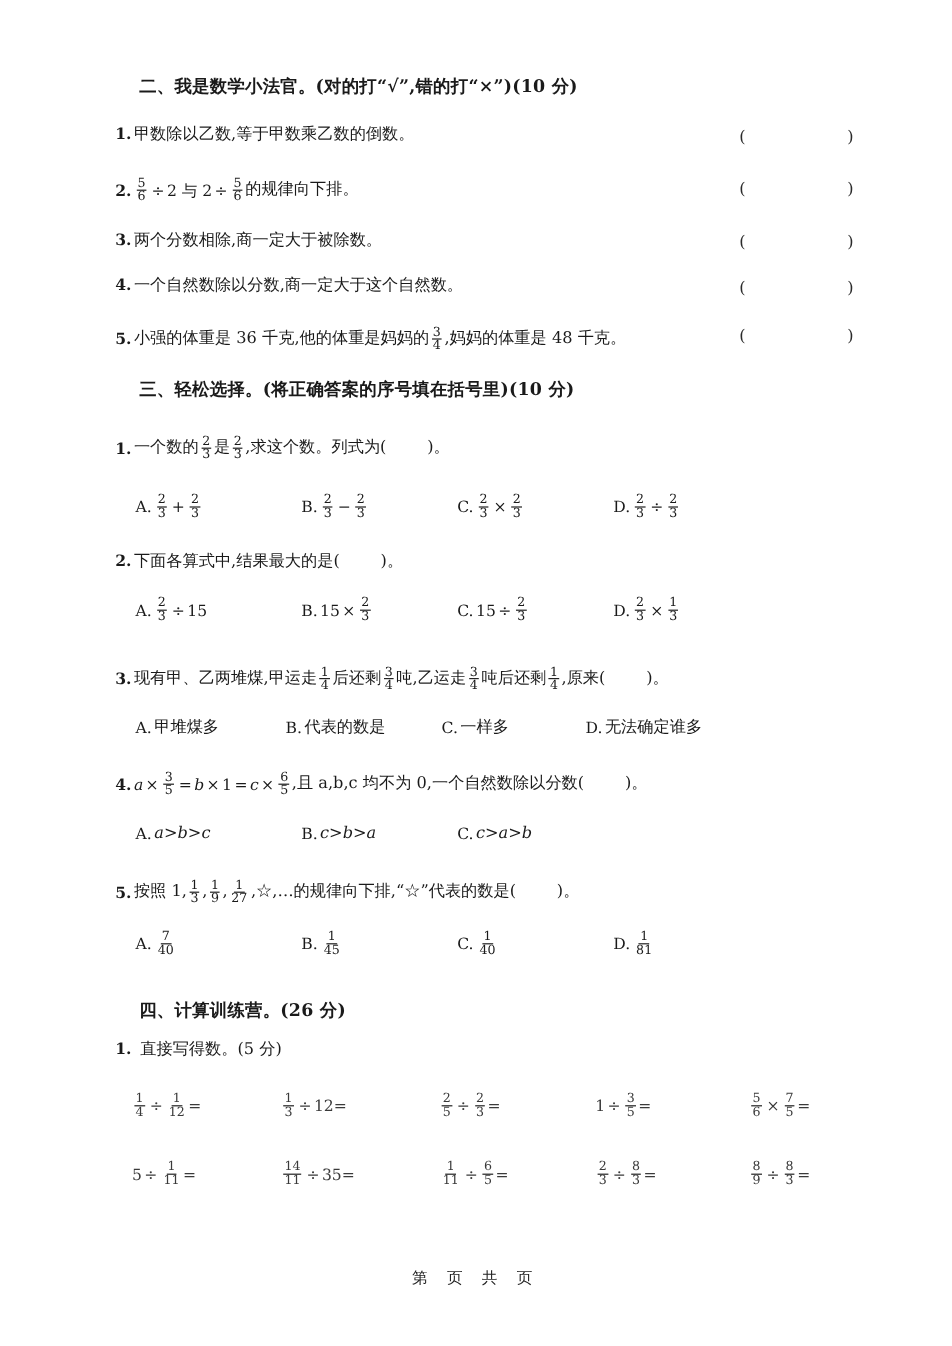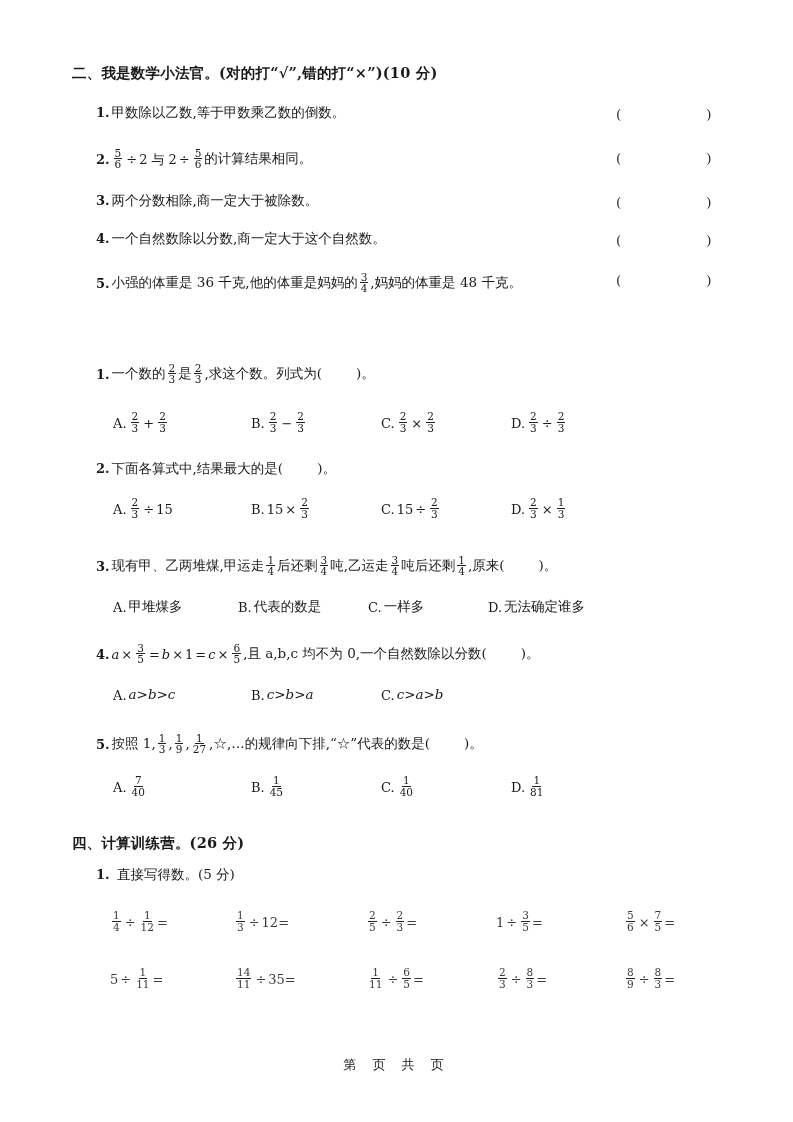--- a/index.html
+++ b/index.html
@@ -24,20 +24,21 @@
   }
 
   
   .section-head {
     position: absolute;
     font-weight: bold;
     font-size: 14.5px;
     letter-spacing: 0.2px;
     white-space: nowrap;
     line-height: 1;
+    margin-left: 44px;
   }
   .qline {
     position: absolute;
     font-size: 13.5px;
     white-space: nowrap;
     line-height: 1;
     display: flex;
     align-items: center;
   }
   .qnum {
@@ -157,21 +158,21 @@
     </span>
     <span class="op">÷</span>
     <span class="plain">2</span>
     <span class="plain" style="margin:0 4px;">与</span>
     <span class="plain">2</span>
     <span class="op">÷</span>
     <span class="frac">
       <span class="num">5</span>
       <span class="den">6</span>
     </span>
-    <span>的计算结果相同。</span>
+    <span>的规律向下排。</span>
   </div>
   <div class="paren" style="left:616px; top:152px;">(&nbsp;&nbsp;&nbsp;)</div>
 
   <div class="qline" style="left:96px; top:194px;">
     <span class="qnum">3.</span>
     <span>两个分数相除,商一定大于被除数。</span>
   </div>
   <div class="paren" style="left:616px; top:196px;">(&nbsp;&nbsp;&nbsp;)</div>
 
   <div class="qline" style="left:96px; top:232px;">
@@ -184,20 +185,21 @@
     <span class="qnum">5.</span>
     <span>小强的体重是 36 千克,他的体重是妈妈的</span>
     <span class="frac">
       <span class="num">3</span>
       <span class="den">4</span>
     </span>
     <span>,妈妈的体重是 48 千克。</span>
   </div>
   <div class="paren" style="left:616px; top:274px;">(&nbsp;&nbsp;&nbsp;)</div>
 
+  <div class="section-head" style="left:72px; top:318px;">三、轻松选择。(将正确答案的序号填在括号里)(10 分)</div>
 
   <div class="qline" style="left:96px; top:363px;">
     <span class="qnum">1.</span>
     <span>一个数的</span>
     <span class="frac">
       <span class="num">2</span>
       <span class="den">3</span>
     </span>
     <span>是</span>
     <span class="frac">

